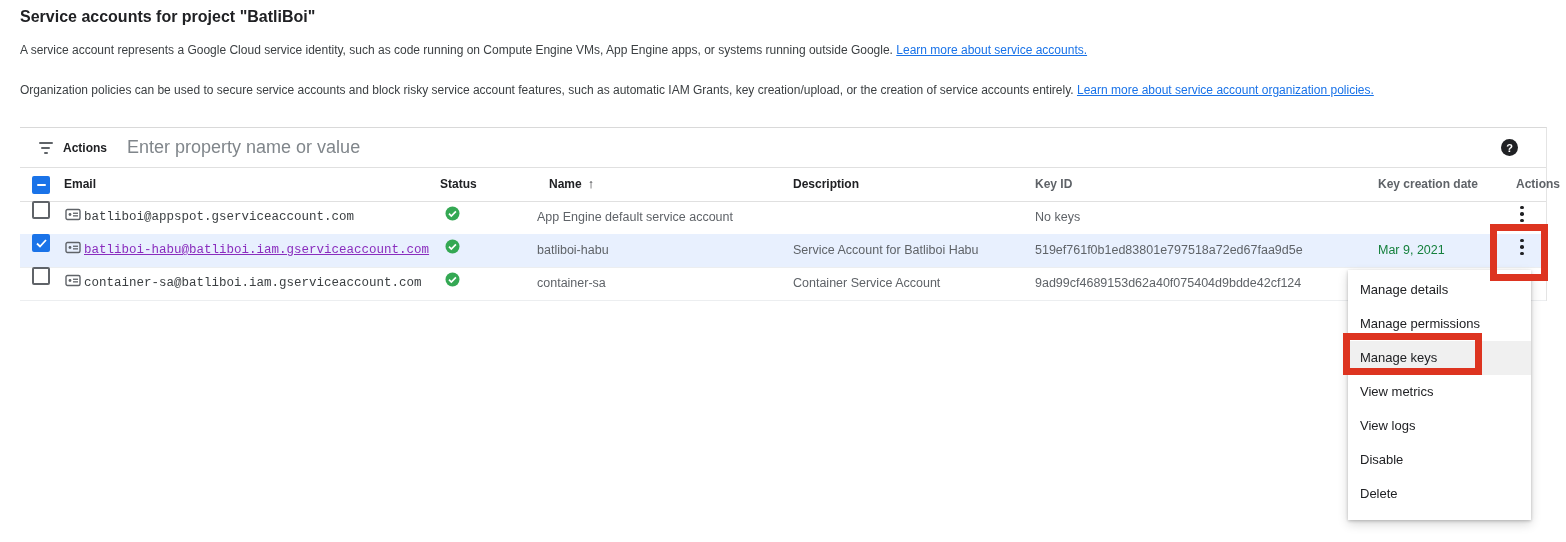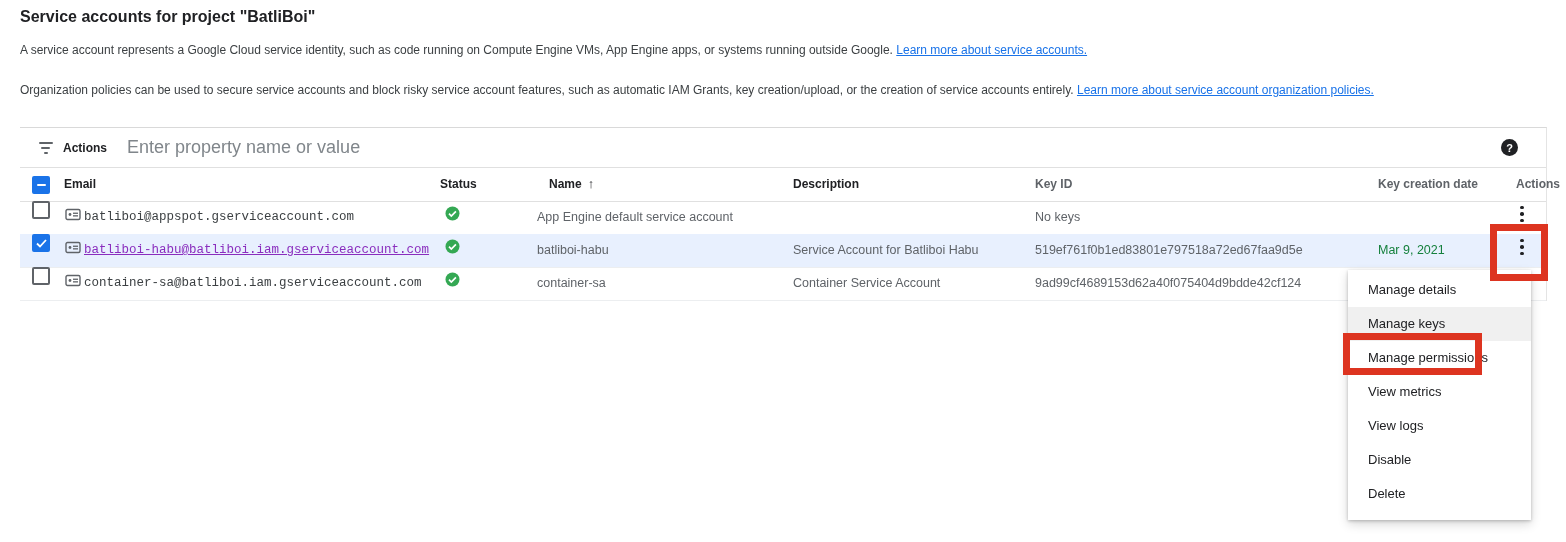--- a/index.html
+++ b/index.html
@@ -72,21 +72,21 @@
   
   .kebab{width:24px;height:26px;display:flex;flex-direction:column;align-items:center;
          justify-content:center;cursor:pointer;}
   .kebab b{width:3.5px;height:3.5px;border-radius:50%;background:#202124;margin:1.6px 0;}
   
   .menu{
     left:1348px;top:270px;width:183px;height:250px;background:#fff;z-index:10;
     box-shadow:0 1px 3px rgba(0,0,0,.22), 0 4px 10px rgba(0,0,0,.16);
     padding-top:3px;box-sizing:border-box;
   }
-  .menu-item{height:34px;line-height:34px;padding-left:20px;font-size:13px;color:#202124;
+  .menu-item{height:34px;line-height:34px;padding-left:12px;font-size:13px;color:#202124;
              cursor:pointer;white-space:nowrap;}
   .menu-item.hl{background:#f0f0f0;}
   
   .anno{border:7px solid #dd3420;box-sizing:border-box;z-index:20;pointer-events:none;}
   .anno-kebab{left:1490px;top:224px;width:58px;height:57px;}
   .anno-keys{left:1343px;top:333px;width:139px;height:42px;}
 </style>
 </head>
 <body>
 
@@ -224,22 +224,22 @@
           <b></b>
           <b></b>
           <b></b>
         </span>
       </span>
   </div>
 </div>
 
 <div class="abs menu">
   <div class="menu-item">Manage details</div>
+  <div class="menu-item">Manage permissions</div>
   <div class="menu-item hl">Manage keys</div>
-  <div class="menu-item">Manage permissions</div>
   <div class="menu-item">View metrics</div>
   <div class="menu-item">View logs</div>
   <div class="menu-item">Disable</div>
   <div class="menu-item">Delete</div>
 </div>
 
 <div class="abs anno anno-kebab"></div>
 <div class="abs anno anno-keys"></div>
 
 </body></html>

